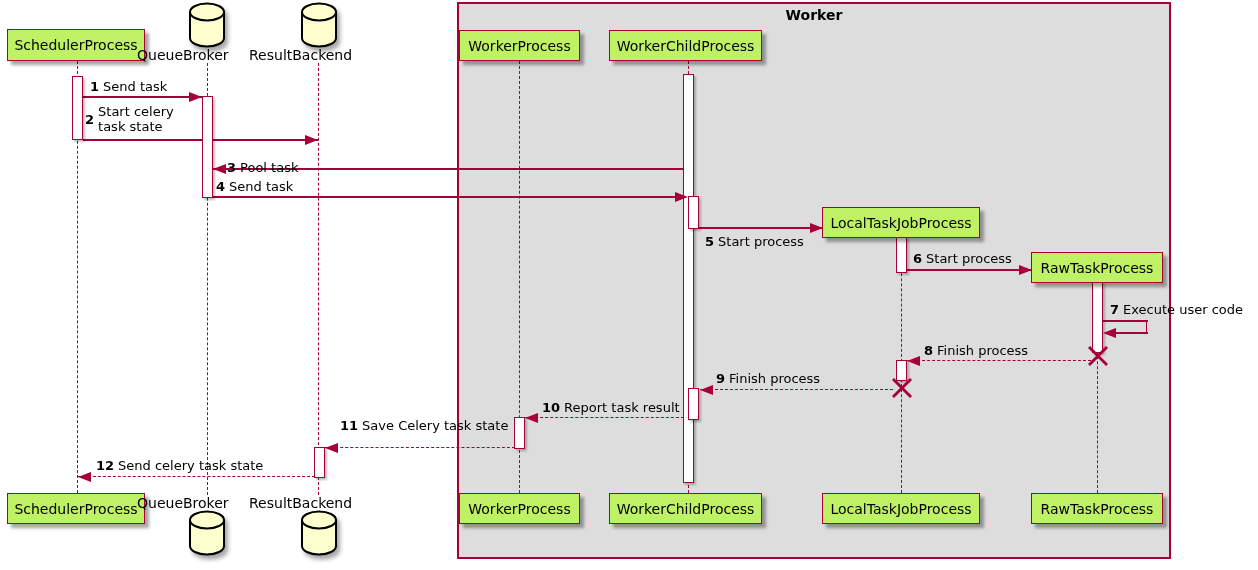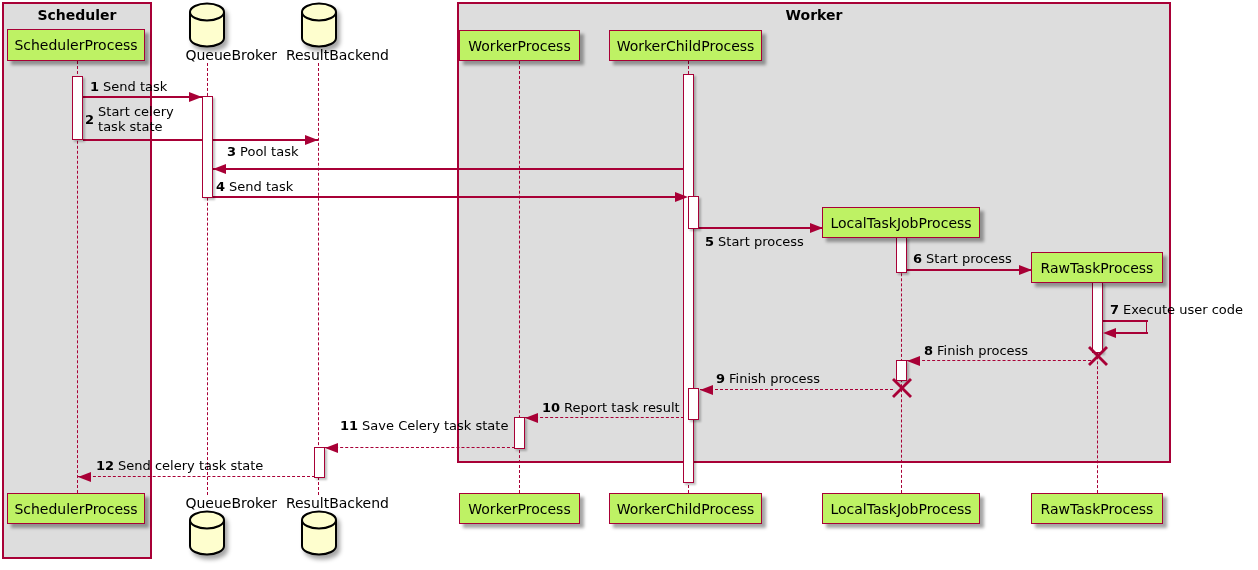--- a/index.html
+++ b/index.html
@@ -20,33 +20,30 @@
          border-bottom:5px solid transparent;border-right:13px solid #A80036;}
   .mlabel{position:absolute;font-size:13px;white-space:nowrap;}
   .mlabel b{margin-right:4px;}
   .mlabel2{position:absolute;font-size:13px;white-space:nowrap;display:flex;
            align-items:center;}
   .mlabel2 b{margin-right:4px;}
   .mlabel2 .lines{display:flex;flex-direction:column;line-height:15px;}
   .pbox{position:absolute;background:#bef264;border:1.8px solid #A80036;
         box-sizing:border-box;display:flex;align-items:center;justify-content:center;
         font-size:14px;box-shadow:4px 4px 3px rgba(0,0,0,0.35);}
-  .dblabel{position:absolute;font-size:14px;text-align:right;white-space:nowrap;}
+  .dblabel{position:absolute;font-size:14px;text-align:left;white-space:nowrap;}
   .cyl{position:absolute;filter:drop-shadow(3px 4px 2px rgba(0,0,0,0.35));}
   .xmark{position:absolute;}
 </style>
 </head>
 <body>
 
 <div class="canvas">
 
-  <div class="group" style="left:2px;top:2px;width:150px;height:557px;">
-    <div class="group-title">Scheduler</div>
-  </div>
-  <div class="group" style="left:457px;top:2px;width:714px;height:461px;">
+  <div class="group" style="left:457px;top:2px;width:714px;height:557px;">
     <div class="group-title">Worker</div>
   </div>
 
   <div class="lifeline" style="left:77px;top:61px;height:432px;"></div>
   <div class="lifeline" style="left:207px;top:63px;height:432px;"></div>
   <div class="lifeline" style="left:318px;top:63px;height:432px;"></div>
   <div class="lifeline" style="left:519px;top:61px;height:432px;"></div>
   <div class="lifeline" style="left:688px;top:61px;height:432px;"></div>
   <div class="lifeline" style="left:901px;top:238px;height:255px;"></div>
   <div class="lifeline" style="left:1097px;top:282px;height:211px;"></div>
@@ -100,21 +97,21 @@
   </svg>
 
   <div class="mlabel" style="left:90px;top:79px;"><b>1</b><span>Send task</span></div>
   <div class="mlabel2" style="left:85px;top:104px;">
     <b>2</b>
     <span class="lines">
         <span>Start celery</span>
         <span>task state</span>
       </span>
   </div>
-  <div class="mlabel" style="left:227px;top:144px;"><b>3</b><span>Pool task</span></div>
+  <div class="mlabel" style="left:227px;top:160px;"><b>3</b><span>Pool task</span></div>
   <div class="mlabel" style="left:216px;top:179px;"><b>4</b><span>Send task</span></div>
   <div class="mlabel" style="left:705px;top:210px;margin-top:24px;"><b>5</b><span>Start process</span></div>
   <div class="mlabel" style="left:913px;top:251px;"><b>6</b><span>Start process</span></div>
   <div class="mlabel" style="left:1110px;top:302px;"><b>7</b><span>Execute user code</span></div>
   <div class="mlabel" style="left:924px;top:343px;"><b>8</b><span>Finish process</span></div>
   <div class="mlabel" style="left:716px;top:371px;"><b>9</b><span>Finish process</span></div>
   <div class="mlabel" style="left:542px;top:400px;"><b>10</b><span>Report task result</span></div>
   <div class="mlabel" style="left:340px;top:418px;"><b>11</b><span>Save Celery task state</span></div>
   <div class="mlabel" style="left:96px;top:458px;"><b>12</b><span>Send celery task state</span></div>
 

